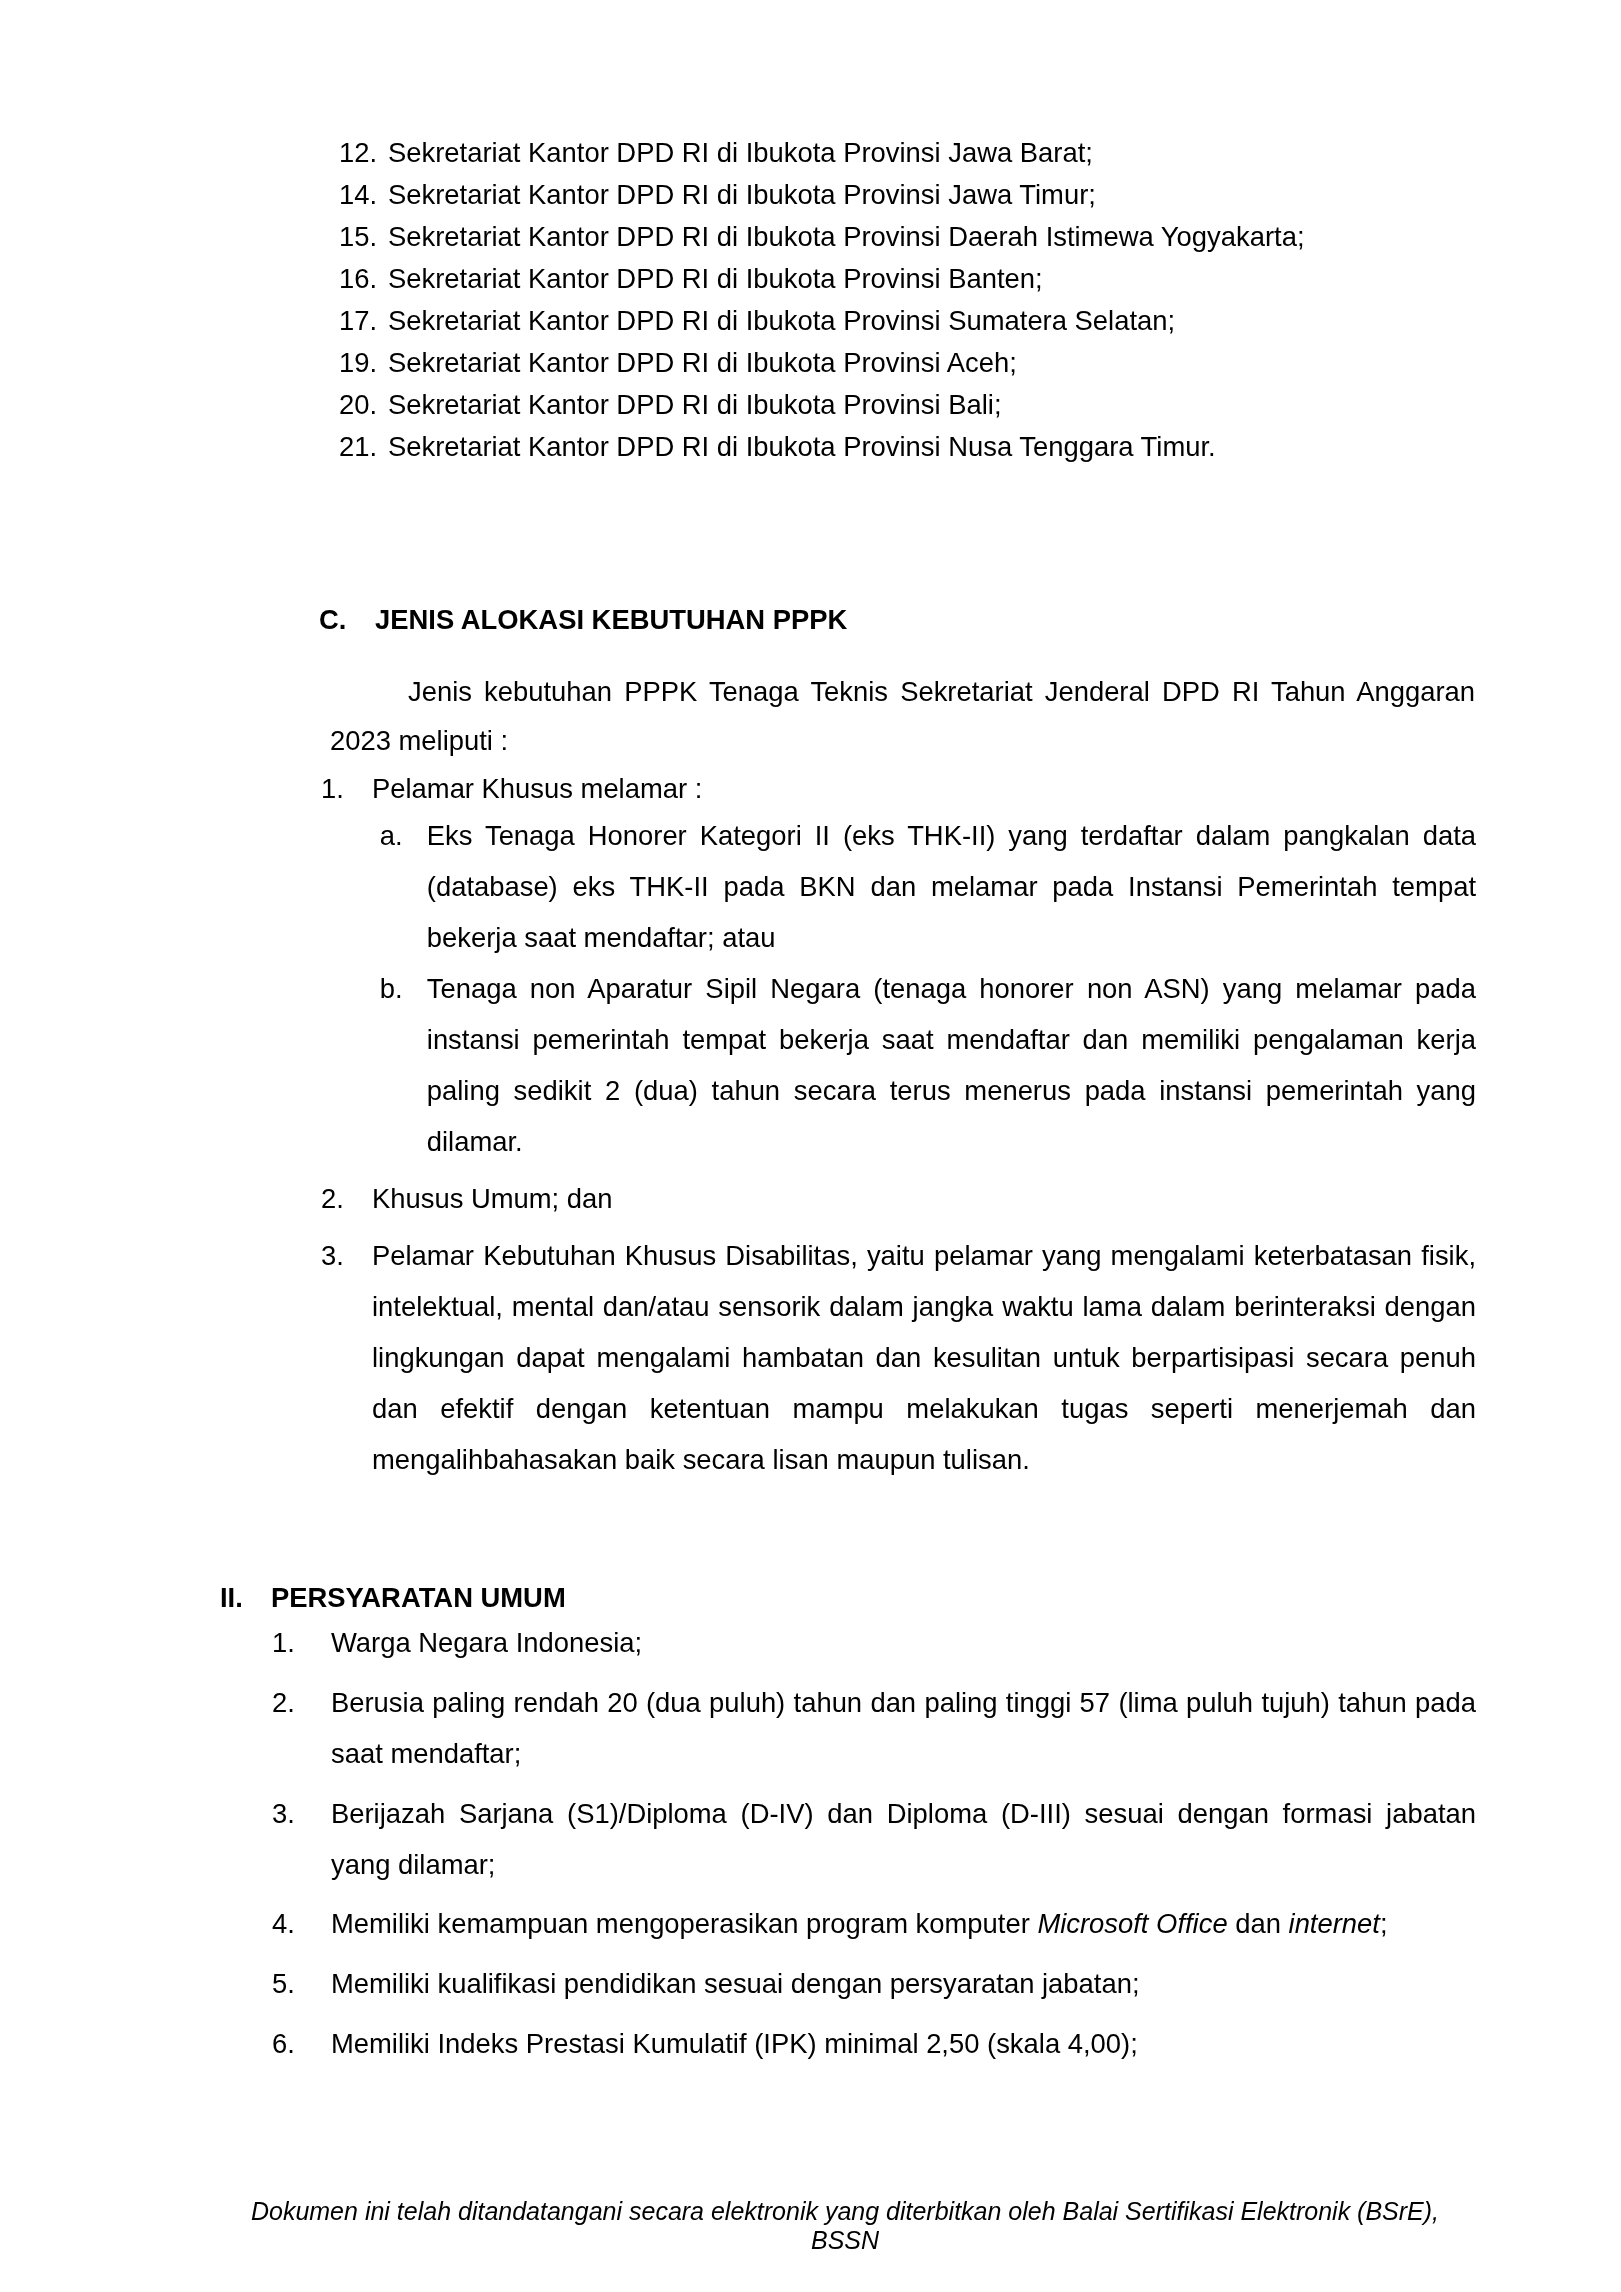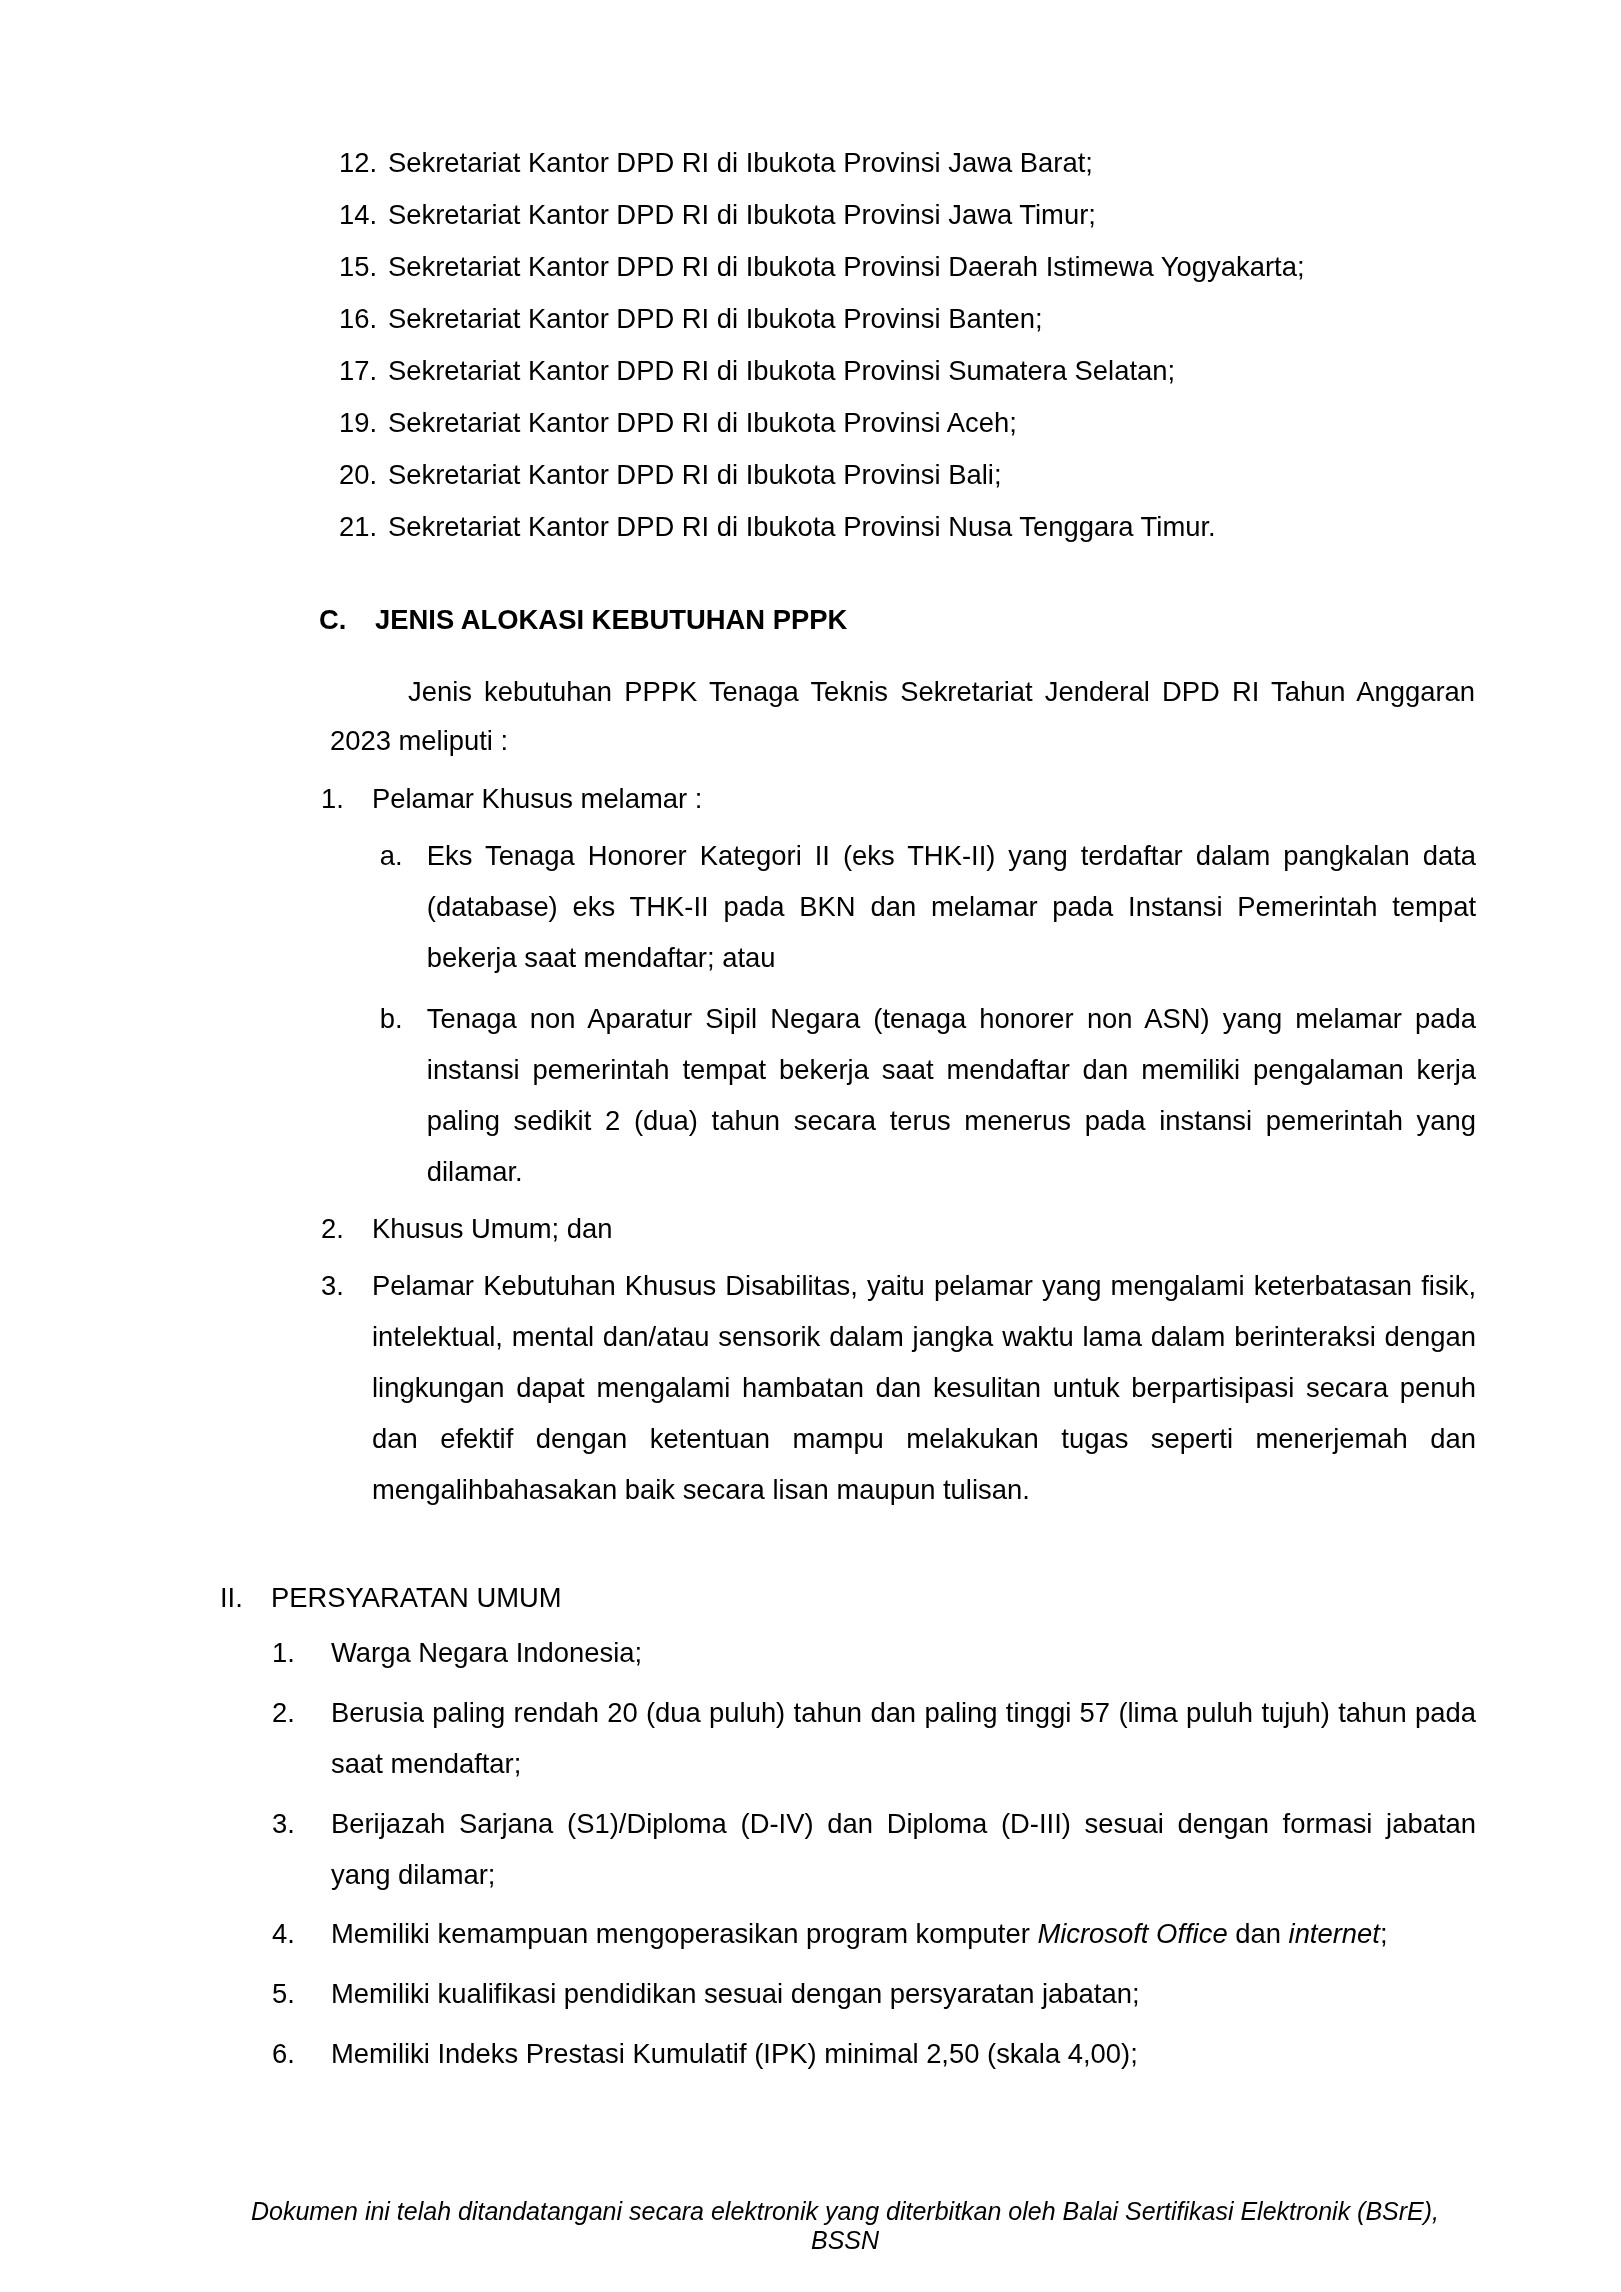--- a/index.html
+++ b/index.html
@@ -8,21 +8,21 @@
     position: relative;
     width: 1621px;
     height: 2293px;
     background: #ffffff;
     font-family: "Liberation Sans", "DejaVu Sans", sans-serif;
     font-size: 27.4px;
     color: #000000;
     overflow: hidden;
   }
   ol { list-style: none; }
-  .li { display: flex; align-items: flex-start; margin-top: 10px; }
+  .li { display: flex; align-items: flex-start; }
   .num { flex: 0 0 auto; }
   .txt { flex: 1 1 auto; }
   .j { text-align: justify; }
   .it { font-style: italic; }
 
   
   .provinsi { position: absolute; left: 339px; top: 132px; width: 1196px; }
   .provinsi .li { line-height: 42px; }
   .provinsi .num { width: 49px; }
 
@@ -39,21 +39,21 @@
   .pelamar { position: absolute; left: 321px; top: 768px; width: 1155px; }
   .pelamar .li { line-height: 51px; }
   .pelamar > .li > .num { width: 51px; }
   .pelamar .head-line { line-height: 42px; }
   .pelamar > .li + .li { margin-top: 5.9px; }
   .sub { margin-left: 7.8px; }
   .sub .num { width: 47px; }
 
   
   .sec-ii { position: absolute; left: 220px; top: 1577px; width: 1255px;
-            font-weight: normal; line-height: 41px; display: flex; align-items: center; }
+            font-weight: bold; line-height: 41px; display: flex; align-items: center; }
   .sec-ii .num { width: 51px; }
 
   
   .syarat { position: absolute; left: 272px; top: 1617px; width: 1204px; }
   .syarat .li { line-height: 51px; }
   .syarat .num { width: 59px; }
   .syarat .li + .li { margin-top: 8.8px; }
 
   
   .footer {

